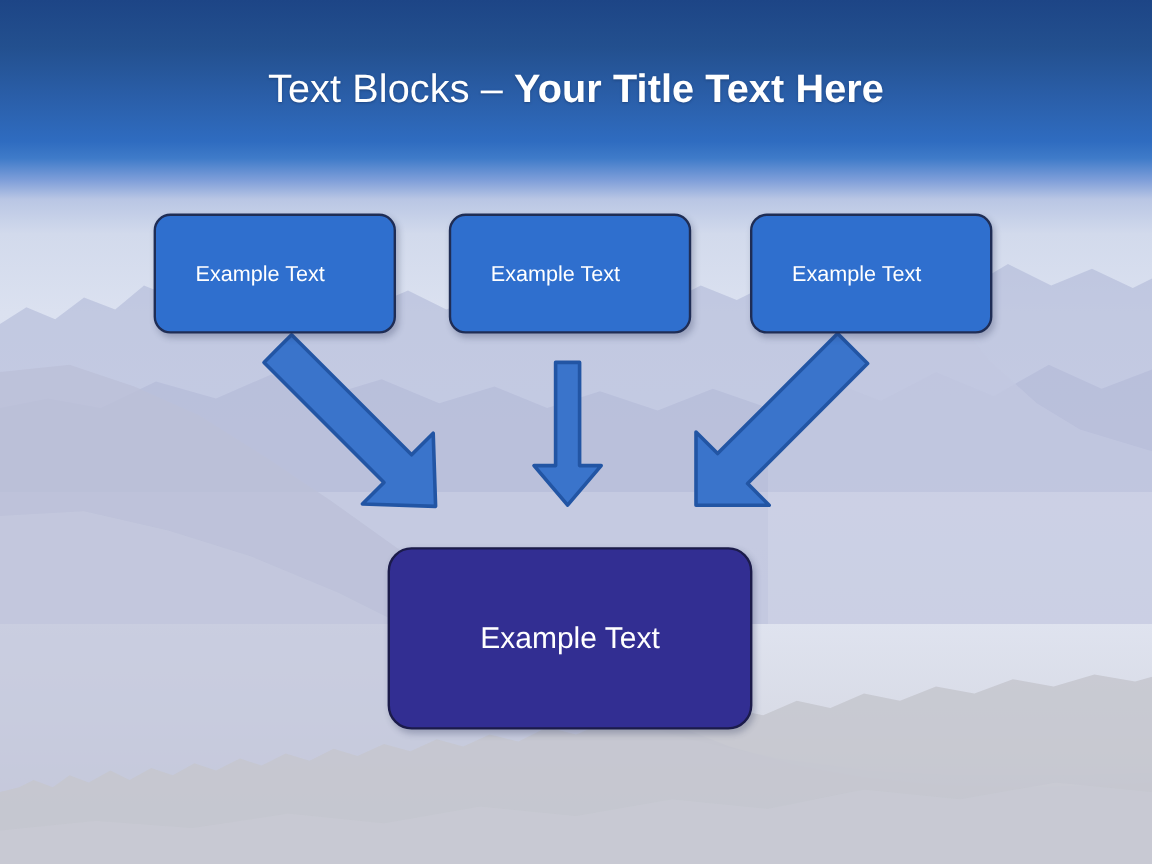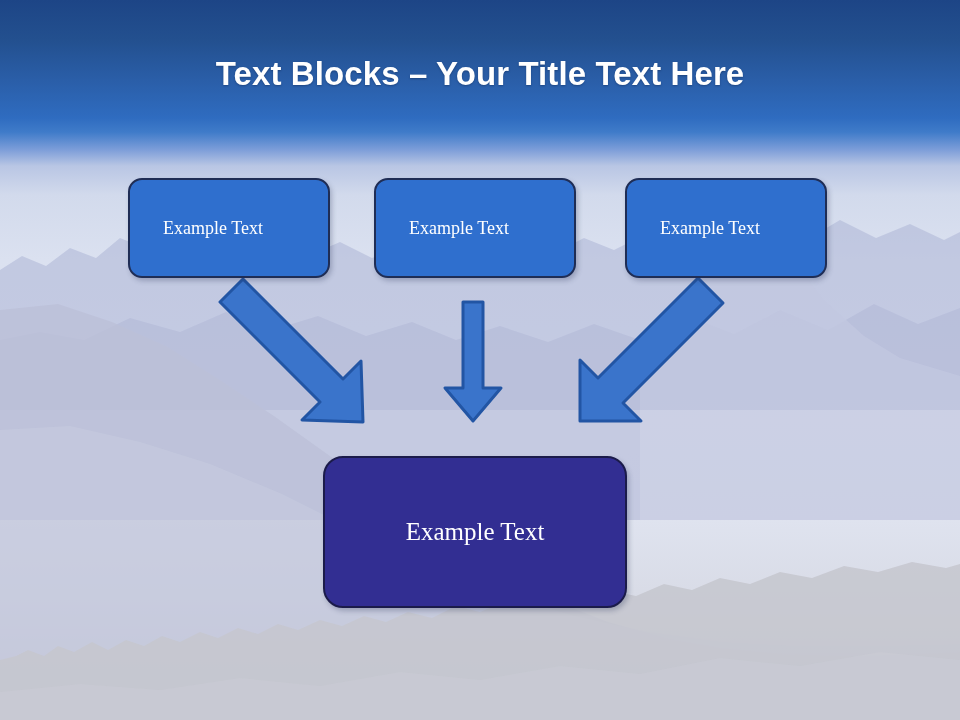--- a/index.html
+++ b/index.html
@@ -76,33 +76,32 @@
     top: 52px;
     width: 960px;
     text-align: center;
     color: #ffffff;
     font-size: 33px;
     line-height: 44px;
     letter-spacing: 0.1px;
     white-space: nowrap;
     text-shadow: 0 1px 2px rgba(12,32,70,0.40);
   }
-  .title .strong { font-weight: bold; }
+  .title .strong { font-weight: normal; }
   .title .light  { font-weight: bold; }
 
   
   .node {
     position: absolute;
     box-sizing: border-box;
     border-radius: 14px;
     display: flex;
     align-items: center;
     color: #ffffff;
     box-shadow: 2px 3px 5px rgba(40,50,85,0.28);
-    font-family: Liberation Serif, serif;
   }
   .node-top {
     width: 202px;
     height: 100px;
     top: 178px;
     background: #2f6fce;
     border: 2.5px solid #1f2d55;
     justify-content: flex-start;
     padding-left: 33px;
     font-size: 18px;

